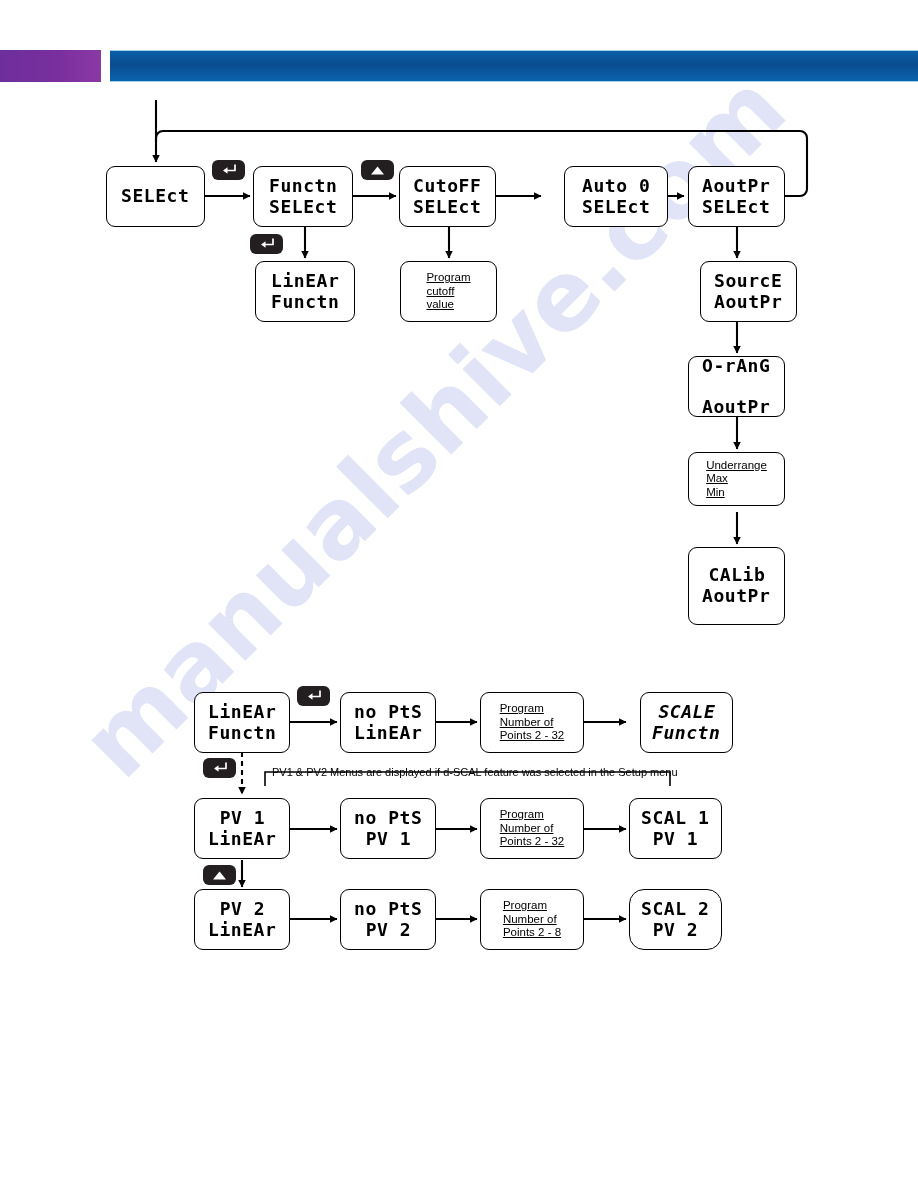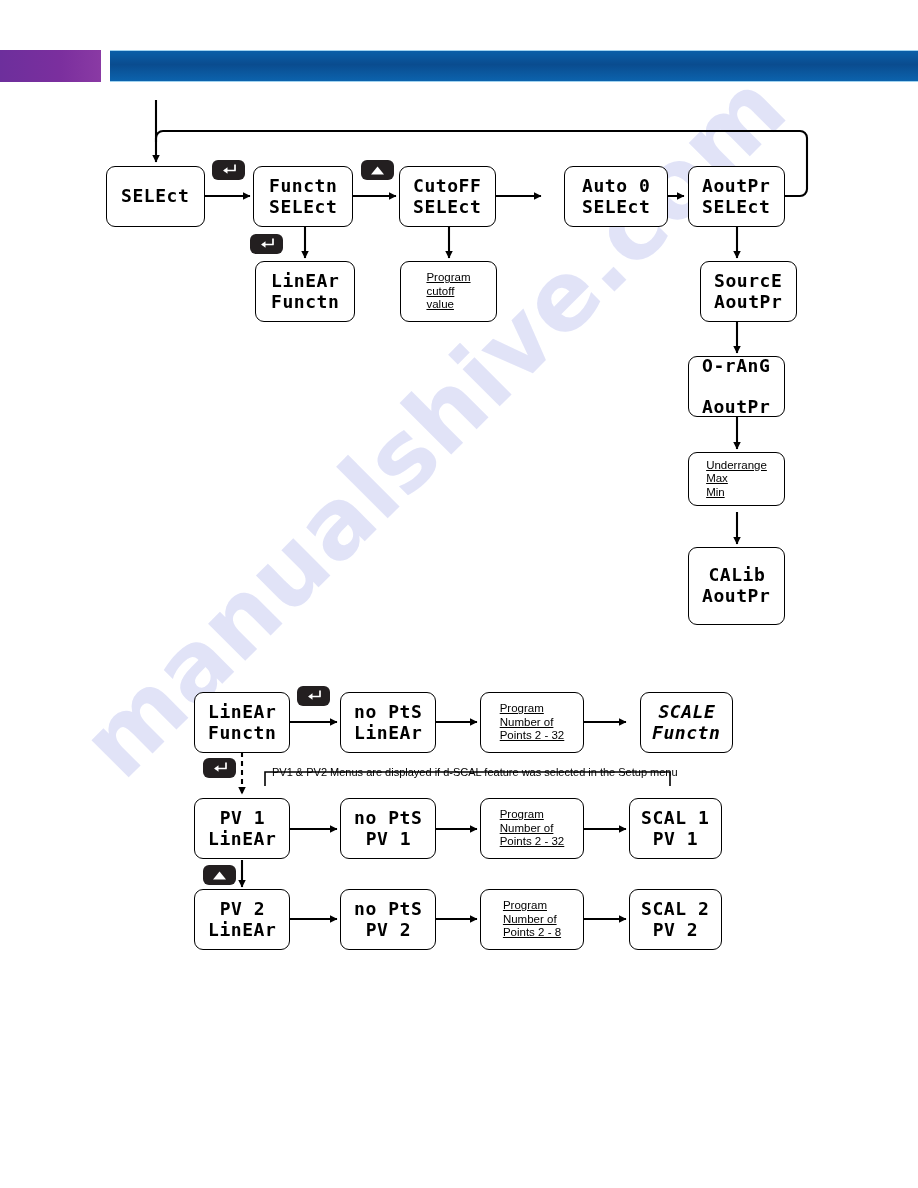--- a/index.html
+++ b/index.html
@@ -287,21 +287,21 @@
     <div class="lcd">no PtS</div>
     <div class="lcd">PV 2</div>
   </div>
 
   <div class="node" style="left:480px;top:889px;width:104px;height:61px;">
     <div class="plain">Program
 Number of
 Points 2 - 8</div>
   </div>
 
-  <div class="node" style="left:629px;top:889px;width:93px;height:61px;">
+  <div class="node" style="left:629px;top:889px;width:93px;height:61px;border-radius:15px;">
     <div class="lcd">SCAL 2</div>
     <div class="lcd">PV 2</div>
   </div>
 
   <div class="keybtn" style="left:297px;top:686px;">
     <svg width="17" height="13" viewBox="0 0 17 13">
       <path d="M15,1 L15,6.5 L4.5,6.5" stroke="#fff" stroke-width="1.7" fill="none" stroke-linecap="round" stroke-linejoin="round"></path>
       <path d="M7.5,3.2 L3.2,6.5 L7.5,9.8 z" fill="#fff"></path>
     </svg>
   </div>

